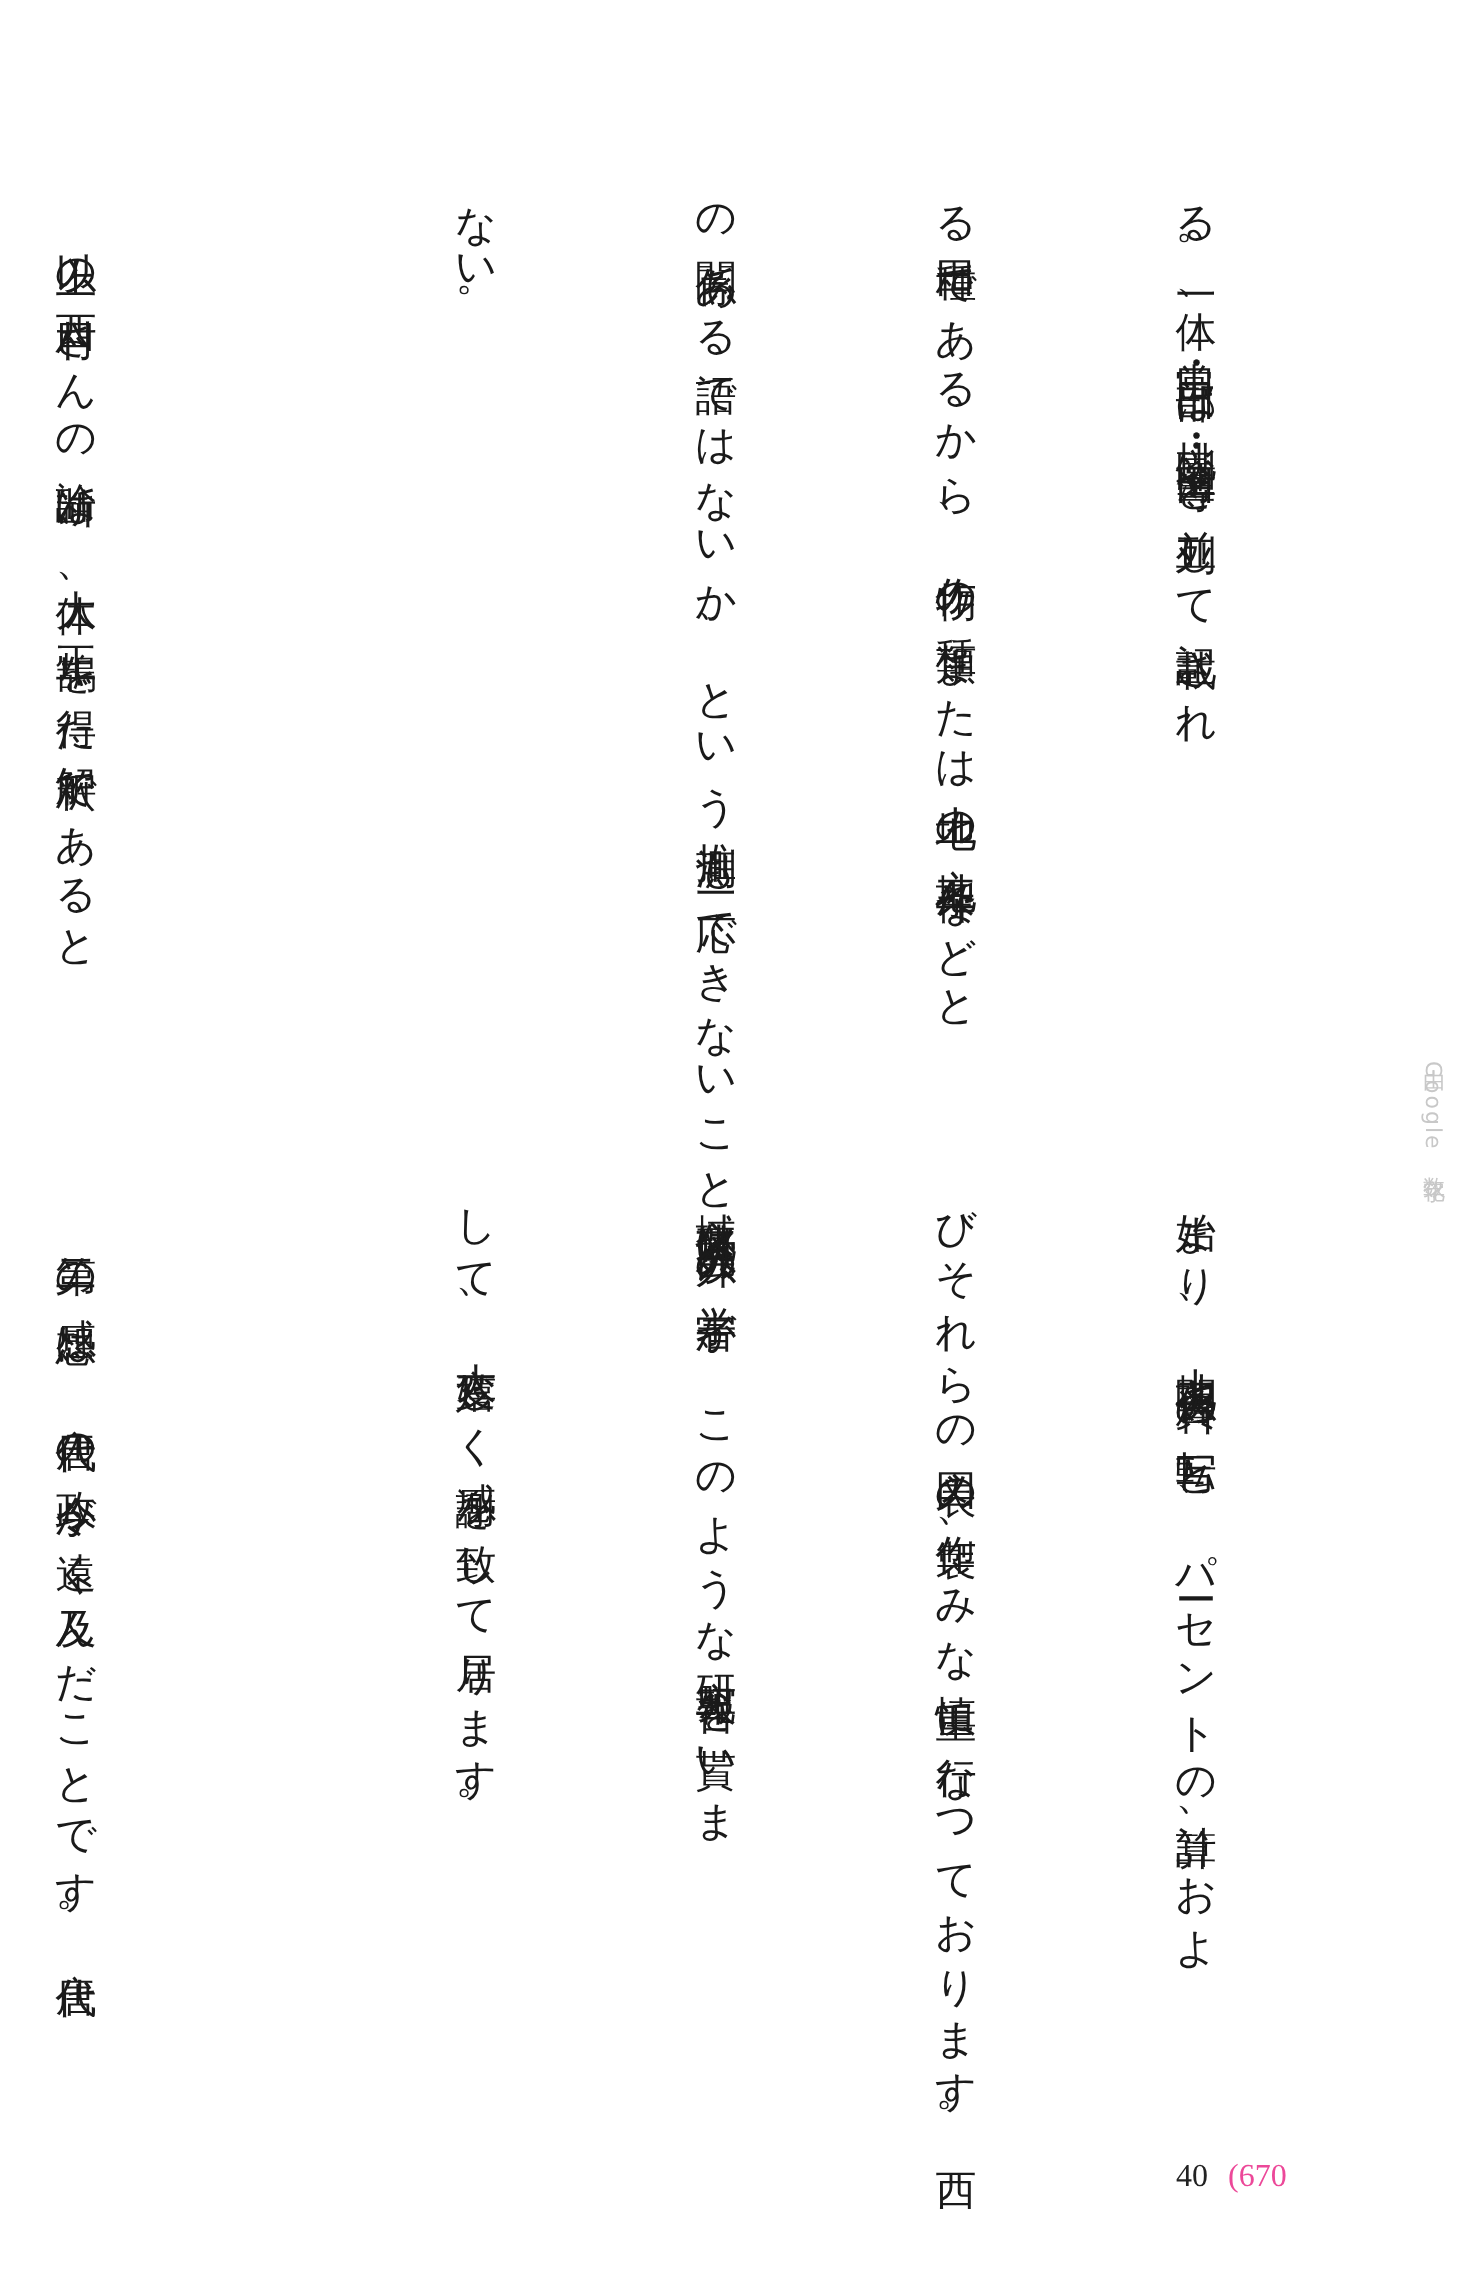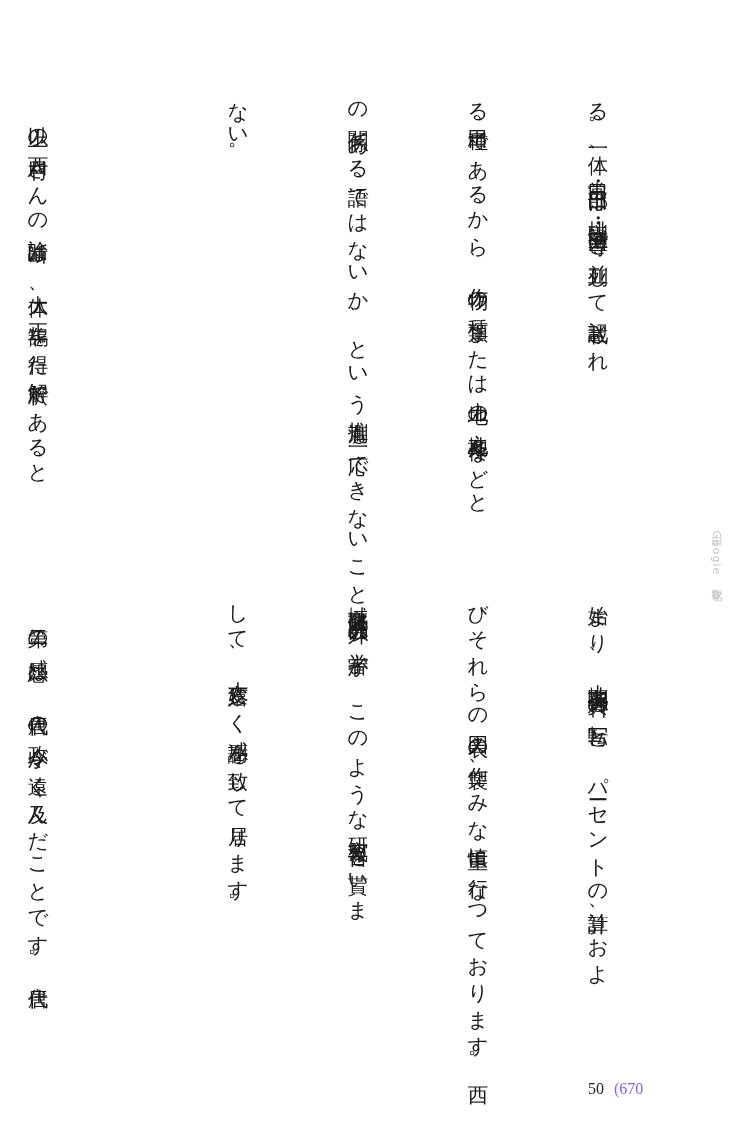--- a/index.html
+++ b/index.html
@@ -21,21 +21,21 @@
   #lower { right: 42px; top: 590px; height: 490px; }
   .watermark {
     position: absolute; left: 708px; top: 525px;
     writing-mode: vertical-rl; font-size: 11px; color: #c8c8c8;
     font-family: "DejaVu Sans", sans-serif; letter-spacing: 1px;
   }
   .pagenum {
     position: absolute; left: 588px; top: 1080px;
     font-size: 16px; color: #222; font-family: "Liberation Serif", serif;
   }
-  .pagenum .paren { color: #8b5cf6; margin-left: 10px; }
+  .pagenum .paren { color: #ec4899; margin-left: 10px; }
 </style>
 </head>
 <body>
 
 <div id="upper" class="block">
   <span class="col">る。一体、常田・部田は桃・園・薄田等と並列して記載され</span>
   <span class="col">る田種であるから、作物の種類または土地の立地条件などと</span>
   <span class="col">の関係ある語ではないか、という推測も一応できないことは</span>
   <span class="col">ない。</span>
   <span class="col"></span>
@@ -74,14 +74,14 @@
   
   
   
   
   
 </div>
 
 <div class="watermark">由 Google 数字化</div>
 
 <div class="pagenum">
-  <span>50</span><span class="paren">(670</span>
+  <span>40</span><span class="paren">(670</span>
 </div>
 
 </body></html>

